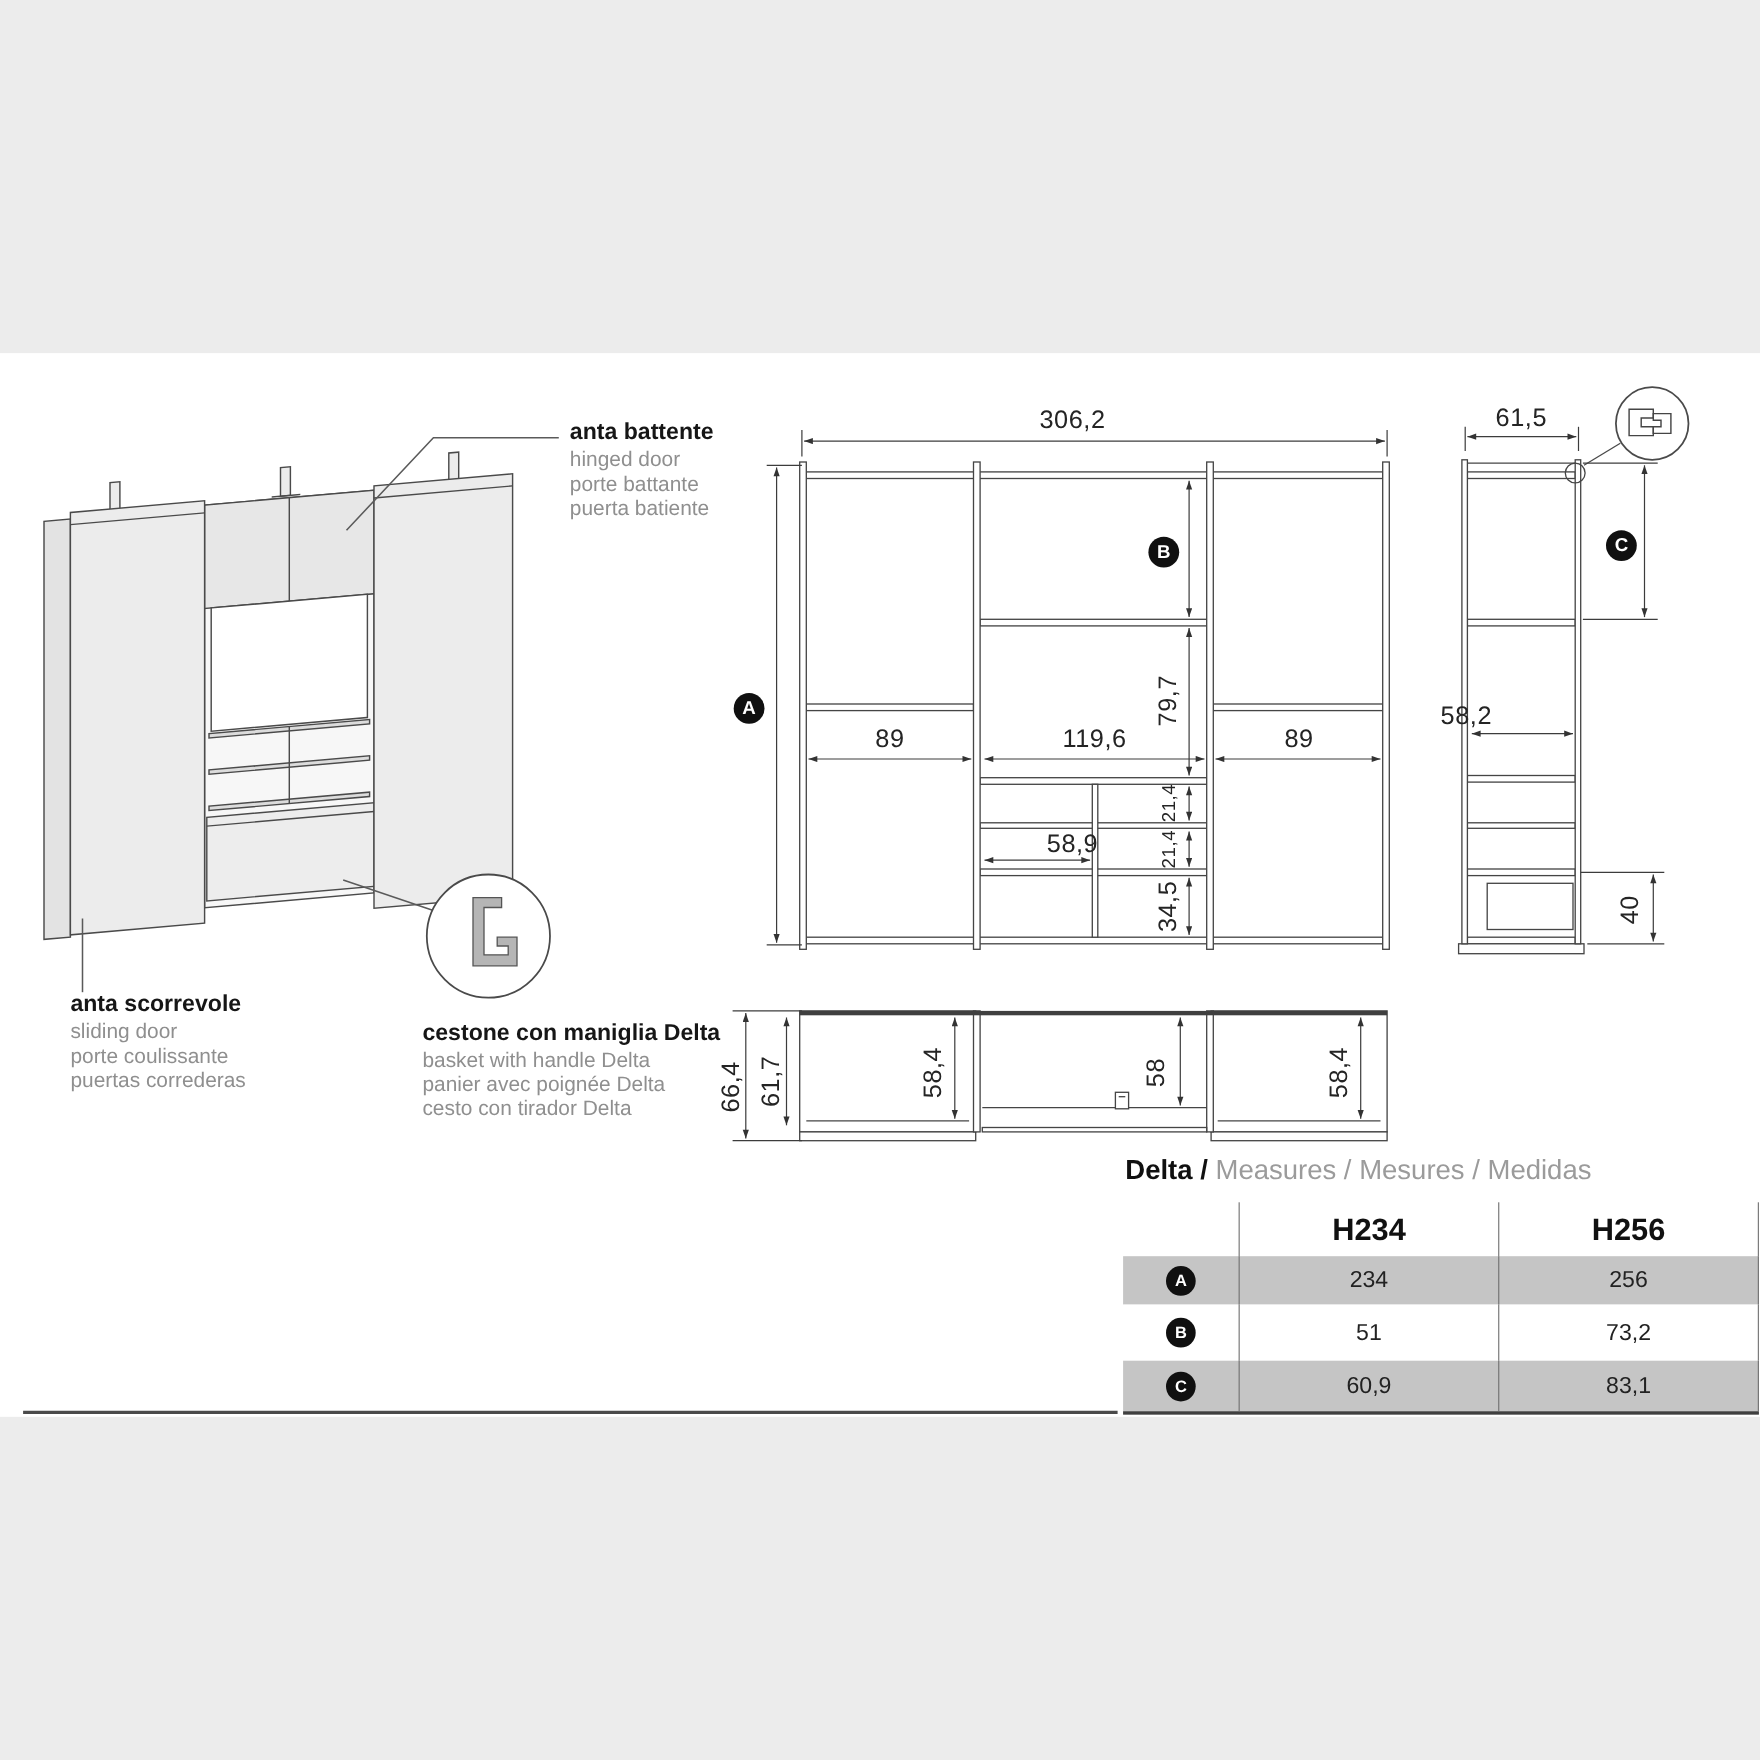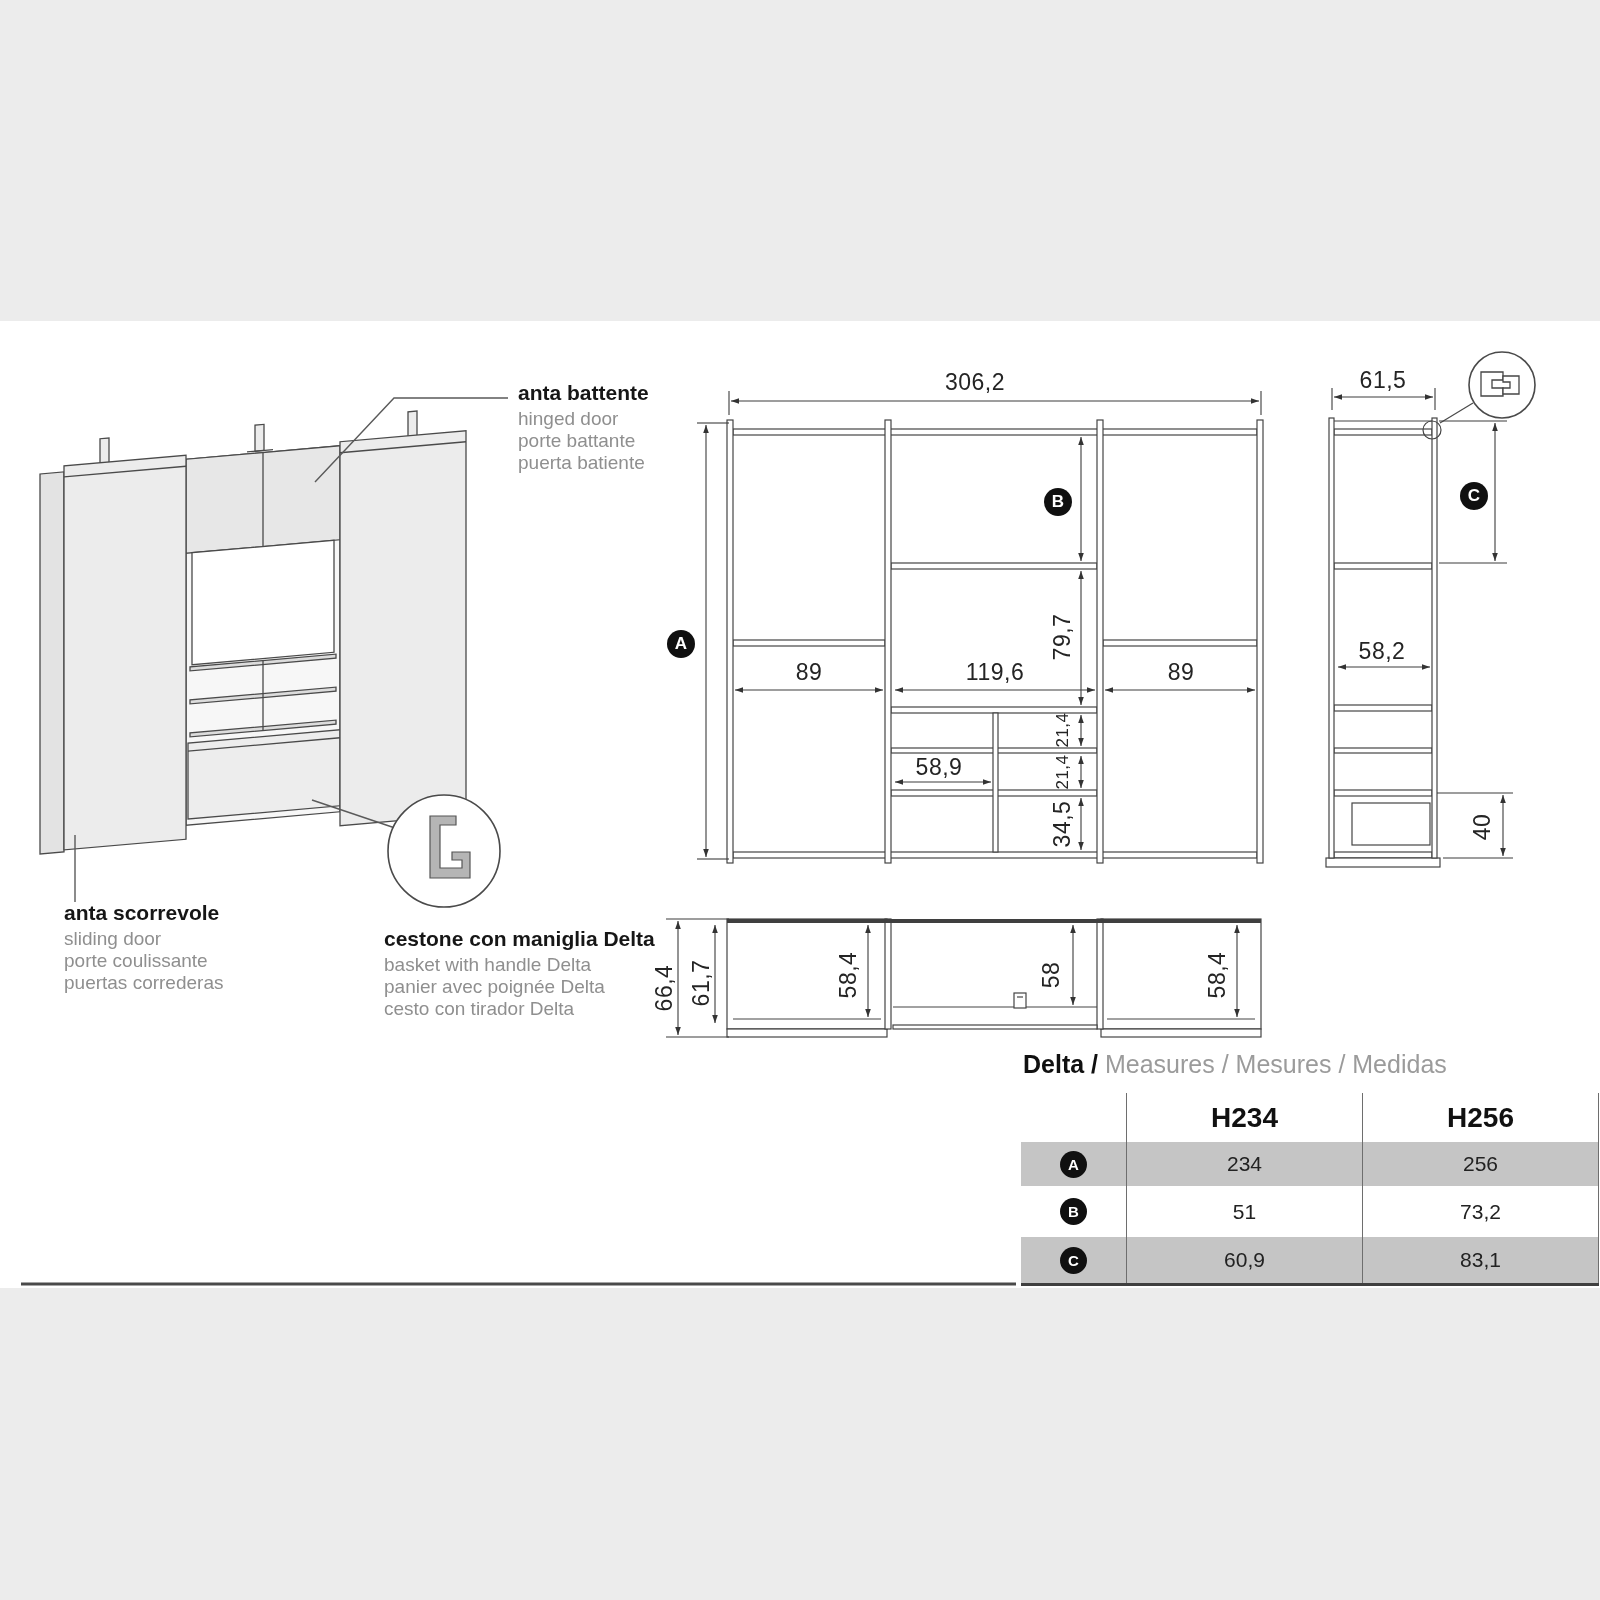--- a/index.html
+++ b/index.html
@@ -189,28 +189,28 @@
       <line x1="1237" y1="925" x2="1237" y2="1017" marker-start="url(#as)" marker-end="url(#ae)"></line>
     </g>
 
     <line x1="21" y1="1284" x2="1016" y2="1284" stroke="#4a4a4a" stroke-width="3"></line>
   </svg>
 
   <span class="dim" style="left:975px;top:382px">306,2</span>
   <span class="dim" style="left:809px;top:672px">89</span>
   <span class="dim" style="left:995px;top:672px">119,6</span>
   <span class="dim" style="left:1181px;top:672px">89</span>
-  <span class="dim" style="left:939px;top:767px">58,9</span>
+  <span class="dim" style="left:975px;top:767px">58,9</span>
   <span class="dim rot" style="left:1062px;top:637px">79,7</span>
   <span class="dim rot sm" style="left:1063px;top:730px">21,4</span>
   <span class="dim rot sm" style="left:1063px;top:772px">21,4</span>
   <span class="dim rot" style="left:1062px;top:824px">34,5</span>
 
   <span class="dim" style="left:1383px;top:380px">61,5</span>
-  <span class="dim" style="left:1382px;top:651px">58,2</span>
+  <span class="dim" style="left:1333px;top:651px">58,2</span>
   <span class="dim rot" style="left:1482px;top:827px">40</span>
 
   <span class="dim rot" style="left:664px;top:988px">66,4</span>
   <span class="dim rot" style="left:701px;top:983px">61,7</span>
   <span class="dim rot" style="left:848px;top:975px">58,4</span>
   <span class="dim rot" style="left:1051px;top:975px">58</span>
   <span class="dim rot" style="left:1217px;top:975px">58,4</span>
 
   <div class="badge" style="left:667px;top:630px">A</div>
   <div class="badge" style="left:1044px;top:488px">B</div>

